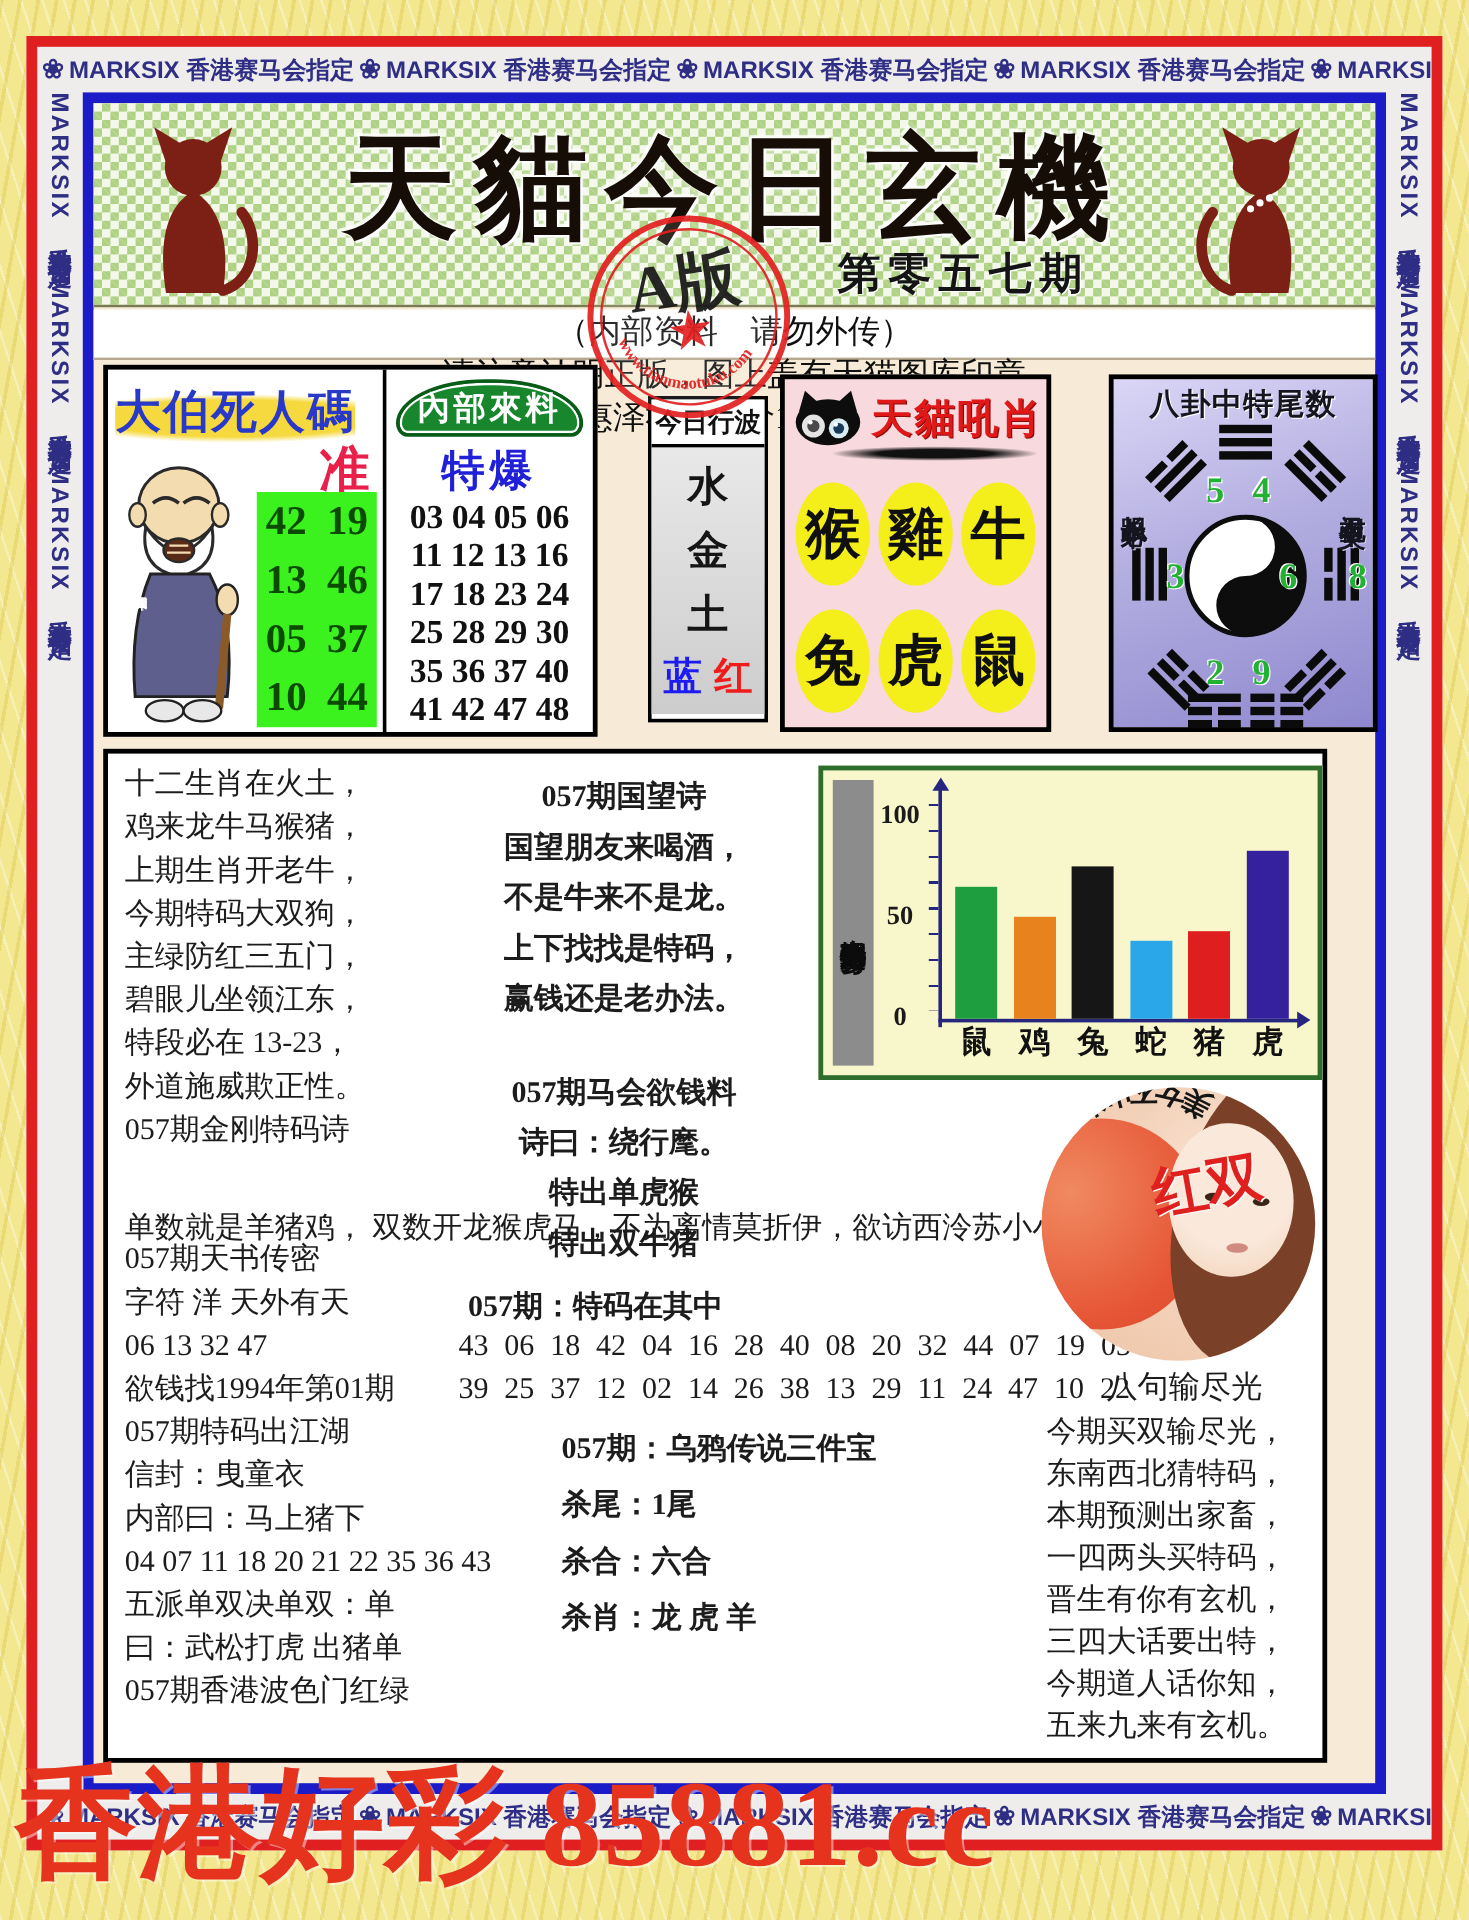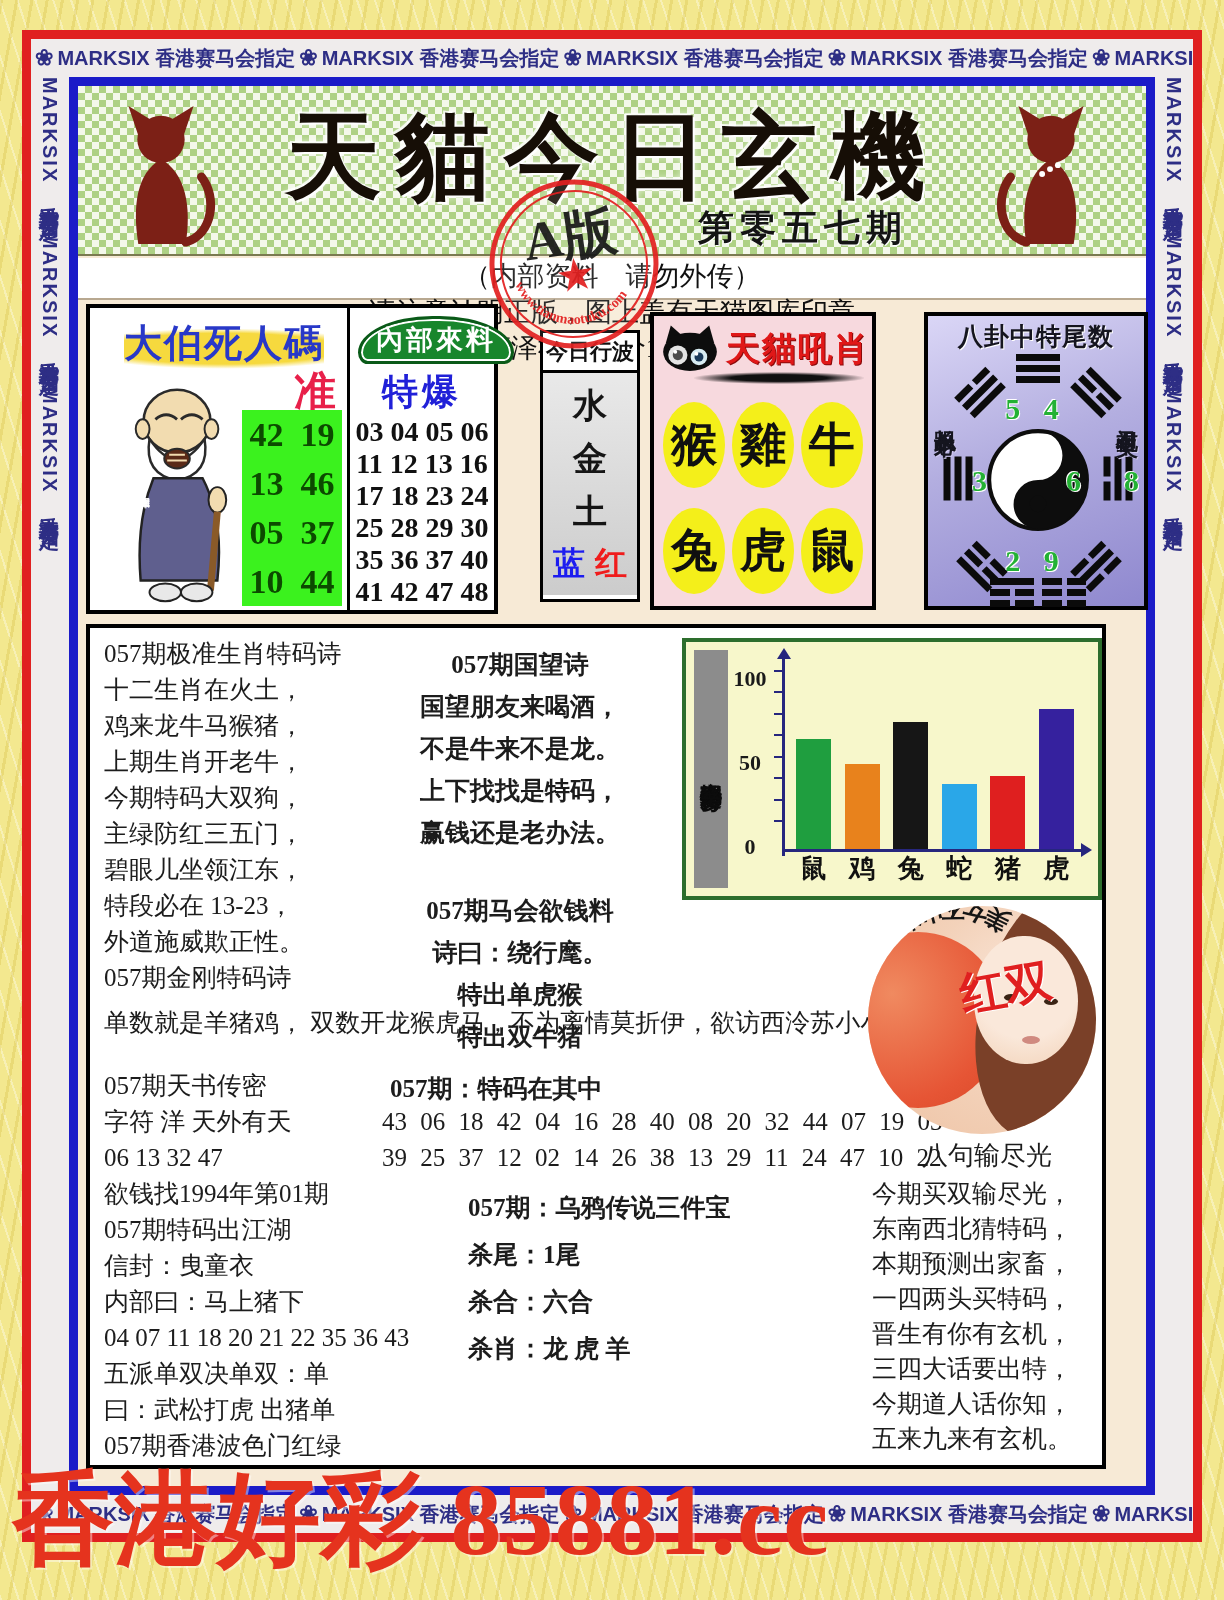--- a/index.html
+++ b/index.html
@@ -46,21 +46,21 @@
     transform:rotate(-8deg); z-index:6; opacity:.93; }
 
   
   .subtitle-row { position:absolute; left:0; top:172px; width:1068px; height:42px;
     background:#fff; display:flex; align-items:center; justify-content:space-between;
     padding:0 14px; font-size:27px; color:#101010; border-bottom:2px solid #b8a890;flex-direction:column; }
 
   
   .box { position:absolute; border:4px solid #000; background:#fff; }
   .box-daibo { left:8px; top:218px; width:412px; height:310px; display:flex; }
-  .daibo-left { position:relative; width:232px; border-right:3px solid #000;margin-left:28px; }
+  .daibo-left { position:relative; width:232px; border-right:3px solid #000; }
   .daibo-title { position:absolute; left:6px; top:10px; font-size:38px; font-weight:bold;
     color:#2838c8; letter-spacing:2px;
     background:radial-gradient(ellipse 105% 55% at 50% 60%, #f6d93e 55%, rgba(246,217,62,0) 72%); }
   .daibo-accurate { position:absolute; left:176px; top:56px; font-size:42px; font-weight:bold;
     color:#e8204a; }
   .oldman { position:absolute; left:2px; top:70px; width:118px; height:232px; }
   .green-grid { position:absolute; left:124px; top:102px; width:100px; height:196px;
     background:#3bf21e; display:flex; flex-direction:column; justify-content:space-around;
     align-items:center; }
   .green-grid div { font-size:34px; font-weight:bold; color:#0c4a00; white-space:pre; }
@@ -505,21 +505,20 @@
         <div class="bg-num bg-center">6</div>
         <div class="bg-num bg-right">8</div>
         <div class="bg-num bg-bottom">2 9</div>
         <div class="bagua-side bgs-left">长跟必中</div>
         <div class="bagua-side bgs-right">祝君中奖</div>
       </div>
 
       <div class="main-box">
 
         <div class="left-col">
-          <div class="tline">057期极准生肖特码诗</div>
           <div class="tline">十二生肖在火土，</div>
           <div class="tline">鸡来龙牛马猴猪，</div>
           <div class="tline">上期生肖开老牛，</div>
           <div class="tline">今期特码大双狗，</div>
           <div class="tline">主绿防红三五门，</div>
           <div class="tline">碧眼儿坐领江东，</div>
           <div class="tline">特段必在 13-23，</div>
           <div class="tline">外道施威欺正性。</div>
           <div class="tline">057期金刚特码诗</div>
           <div class="spacer"></div>

